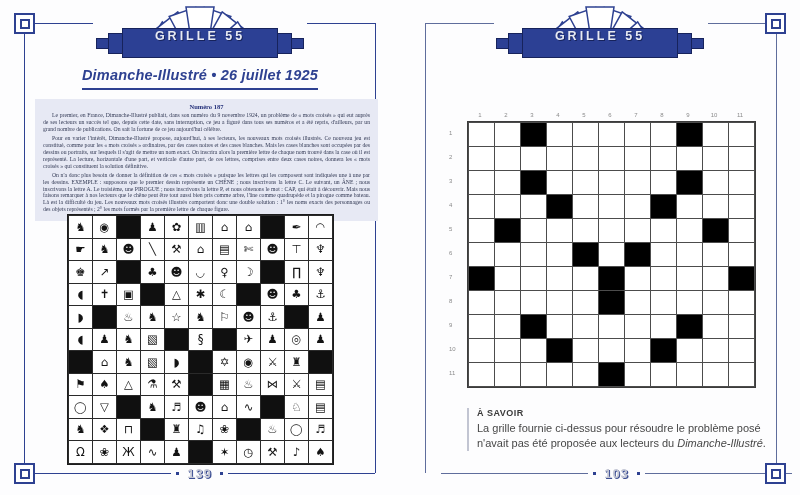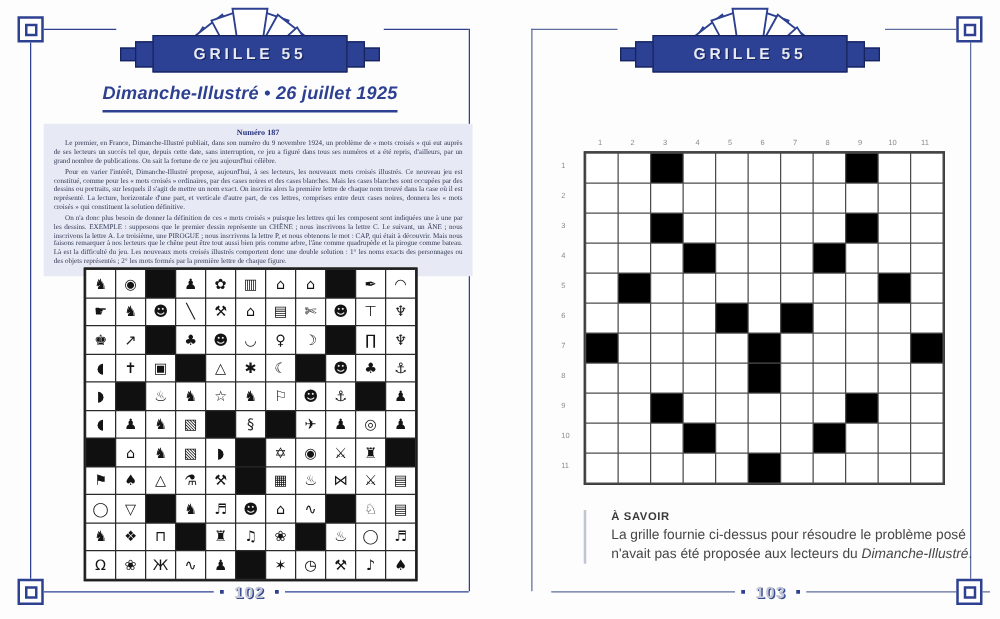--- a/index.html
+++ b/index.html
@@ -21,21 +21,21 @@
   .orn::after{content:"";position:absolute;left:4px;top:4px;width:6px;height:6px;border:2px solid #2e4191;}
   .orn.tl{left:14px;top:13px;} .orn.bl{left:14px;top:463px;}
   .orn.tr{right:14px;top:13px;} .orn.br{right:14px;top:463px;}
 
   
   .headpiece{position:absolute;top:1px;left:50%;transform:translateX(-50%);width:226px;height:62px;z-index:5;}
   .fan{position:absolute;left:50%;transform:translateX(-50%);top:0;}
   .bannertab{position:absolute;left:50%;transform:translateX(-50%);background:#2c4094;border:1.5px solid #17235c;}
   .tab-wide{top:37px;width:206px;height:9px;}
   .tab-mid {top:32px;width:182px;height:19px;}
-  .tab-core{top:27px;width:154px;height:28px;display:flex;align-items:center;justify-content:center;}
+  .tab-core{top:27px;width:154px;height:28px;display:flex;justify-content:center;}
   .banner-text{color:#e7eaf3;font-size:12.5px;font-weight:bold;letter-spacing:3px;
                text-shadow:1px 1px 0 #17235c;white-space:nowrap;}
 
   
   .subtitle{position:absolute;top:66px;left:0;width:100%;text-align:center;}
   .subtitle span{display:inline-block;color:#2e4191;font-size:14.5px;font-weight:bold;font-style:italic;
                  border-bottom:2px solid #2e4191;padding-bottom:5px;letter-spacing:.2px;}
 
   
   .article{position:absolute;left:35px;top:99px;width:343px;background:#e7e9f4;
@@ -57,21 +57,21 @@
   .xwrap{position:absolute;left:49px;top:109px;}
   .collbls{display:flex;margin-left:18px;}
   .collbls div{width:26px;text-align:center;font-size:6px;color:#8b8b8b;height:12px;line-height:12px;}
   .xrow{display:flex;}
   .rowlbls div{width:18px;height:24px;line-height:24px;font-size:6px;color:#8b8b8b;text-align:left;}
   .xgrid{display:grid;grid-template-columns:repeat(11,25px);grid-auto-rows:23px;
          gap:1px;background:#4c4c4c;padding:1px;border:1px solid #3c3c3c;}
   .xcell{background:#fff;} .xcell.blk{background:#000;}
 
   
-  .note{position:absolute;left:67px;top:408px;width:300px;border-left:2px solid #c2c5d2;padding-left:20px;}
+  .note{position:absolute;left:67px;top:408px;width:300px;border-left:2px solid #c2c5d2;padding-left:8px;}
   .note h4{margin:0 0 3px 0;font-size:9px;color:#3a3a3a;letter-spacing:.5px;font-weight:bold;}
   .note p{margin:0;font-size:11px;line-height:1.35;color:#474747;}
   .note .it{font-style:italic;}
 
   
   .footer{position:absolute;top:466px;height:14px;display:flex;align-items:center;z-index:4;}
   #page-left  .footer{left:24px;width:351px;} #page-right .footer{left:41px;width:351px;}
   .footer .seg{flex:1;border-top:1.5px solid #2e4191;}
   #page-right .footer .seg{border-top-color:#5f6d9c;}
   .footer .dot{width:3px;height:3px;background:#2e4191;margin:0 5px;}
@@ -257,21 +257,21 @@
         <div class="pcell">✶</div>
         <div class="pcell">◷</div>
         <div class="pcell">⚒</div>
         <div class="pcell">♪</div>
         <div class="pcell">♠</div>
       </div>
 
     <div class="footer">
       <div class="seg"></div>
       <div class="dot"></div>
-      <span class="pnum">102</span>
+      <span class="pnum">139</span>
       <div class="dot"></div>
       <div class="seg"></div>
     </div>
   </div>
 
   <div class="page" id="page-right">
     <div class="frame"></div>
     <div class="topline">
       <div class="seg"></div>
         <div class="gap"></div>

